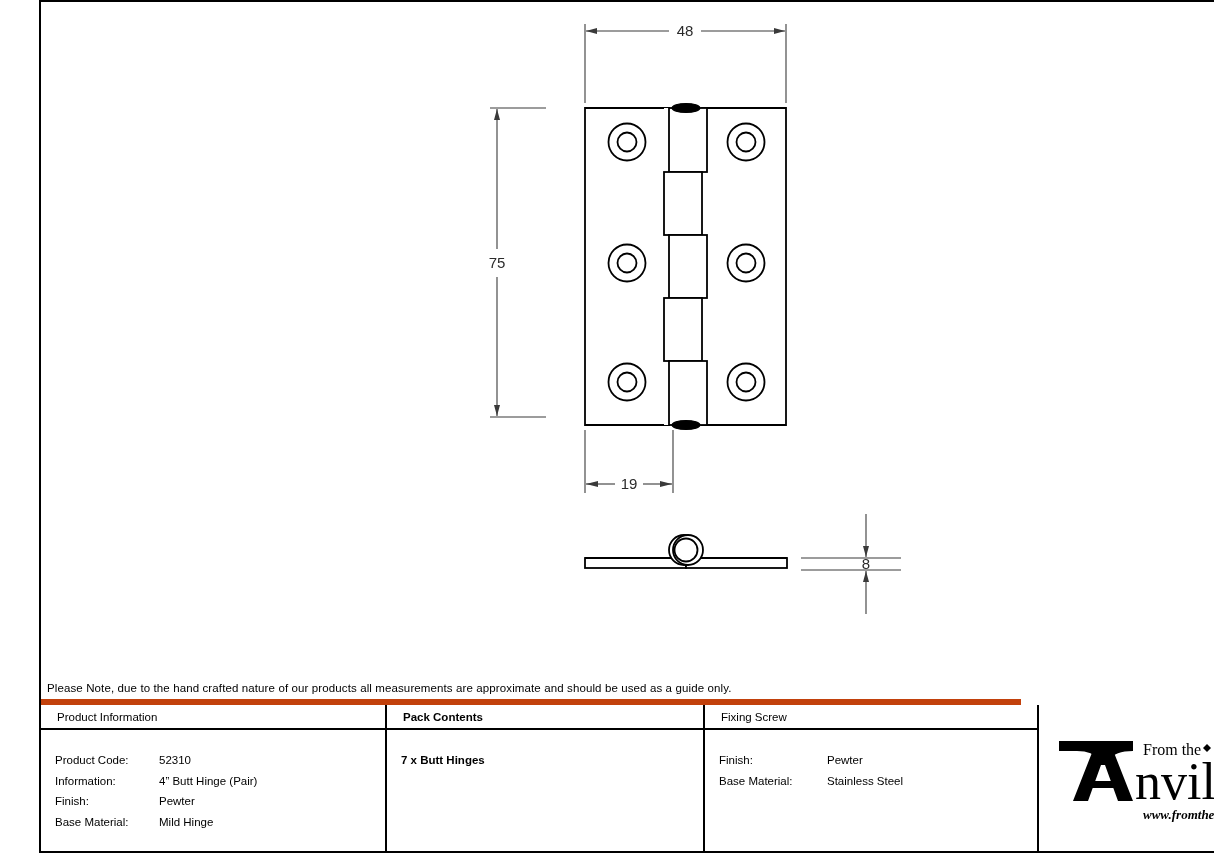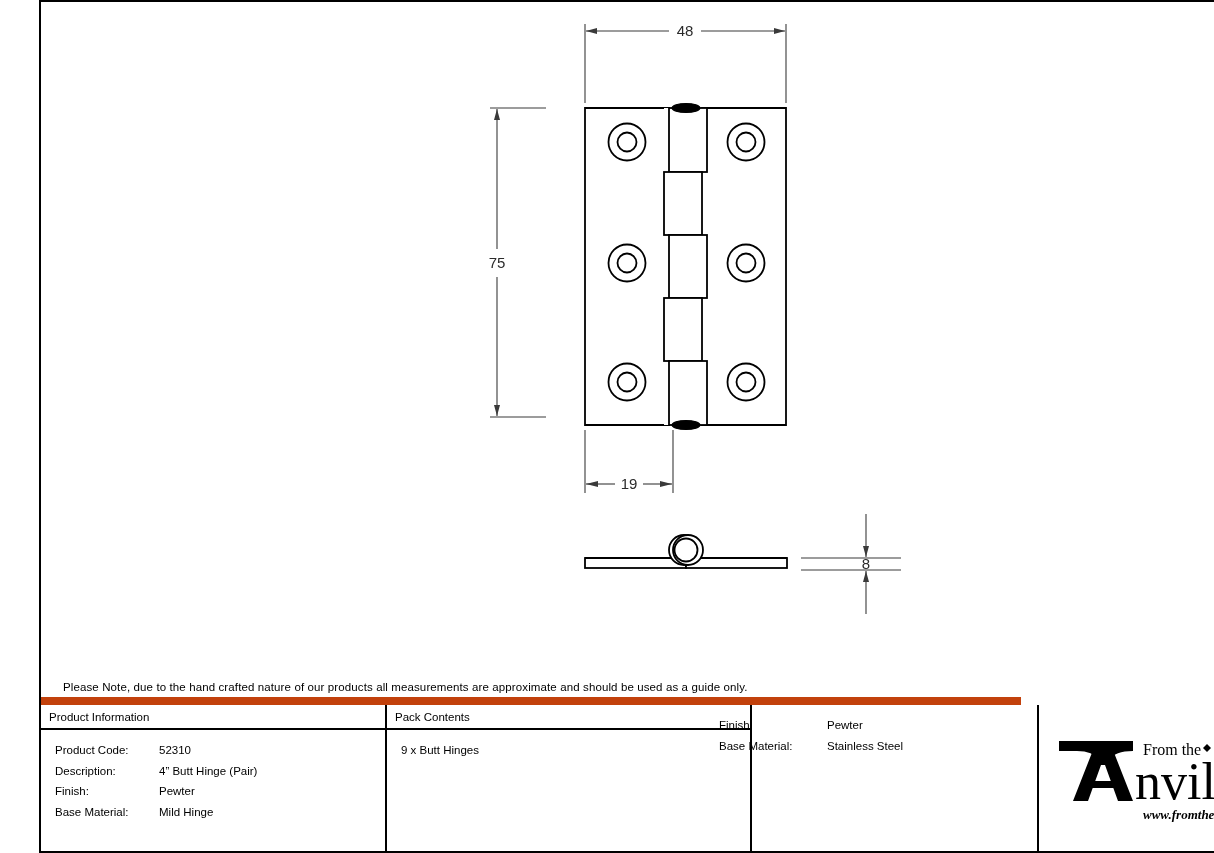--- a/index.html
+++ b/index.html
@@ -44,24 +44,24 @@
     left: 0;
     top: 674px;
     width: 1210px;
     height: 175px;
   }
   .note-row {
     position: absolute;
     left: 0; top: 0;
     width: 980px;
     height: 29px;
-    border-bottom: 8px solid #c2410c;
+    border-bottom: 6px solid #c2410c;
     display: flex;
     align-items: center;
-    padding-left: 22px;
+    padding-left: 6px;
   }
   .note-row span {
     font-size: 11.5px;
     color: #000;
     letter-spacing: 0.01em;
   }
 
   .cols {
     position: absolute;
     left: 0;
@@ -69,34 +69,34 @@
     width: 1210px;
     height: 146px;
   }
   .col {
     position: absolute;
     top: 0;
     height: 146px;
     border-right: 2px solid #000;
   }
   .col.c1 { left: 0;    width: 346px; }
-  .col.c2 { left: 346px; width: 365px; }
+  .col.c2 { left: 346px; width: 318px; font-weight: bold; }
   .col.c3 { left: 664px; width: 334px; }
   .col.c4 { left: 998px; width: 212px; border-right: none; }
 
   .col-head {
     height: 25px;
     border-bottom: 2px solid #000;
     display: flex;
     align-items: center;
-    padding-left: 8px;
+    padding-left: 16px;
     font-size: 11.5px;
   }
   .col-body {
-    padding: 10px 0 0 14px;
+    padding: 20px 0 0 14px;
   }
 
   .kv {
     display: flex;
     font-size: 11.5px;
     line-height: 20.5px;
     white-space: nowrap;
   }
   .kv .k { width: 104px; flex: none; }
   .kv .v { }
@@ -244,44 +244,47 @@
       <div class="col c1">
         <div class="col-head">
           <span>Product Information</span>
         </div>
         <div class="col-body">
           <div class="kv">
             <span class="k">Product Code:</span>
             <span class="v">52310</span>
           </div>
           <div class="kv">
-            <span class="k">Description:</span>
+            <span class="k">Information:</span>
             <span class="v">4” Butt Hinge (Pair)</span>
           </div>
           <div class="kv">
             <span class="k">Finish:</span>
             <span class="v">Pewter</span>
           </div>
           <div class="kv">
             <span class="k">Base Material:</span>
             <span class="v">Mild Hinge</span>
           </div>
         </div>
       </div>
 
       <div class="col c2">
         <div class="col-head">
           <span>Pack Contents</span>
         </div>
         <div class="col-body">
-          <div class="pack-line">9 x Butt Hinges</div>
+          <div class="pack-line">7 x Butt Hinges</div>
         </div>
       </div>
 
       <div class="col c3">
+        <div class="col-head">
+          <span>Fixing Screw</span>
+        </div>
         <div class="col-body">
           <div class="kv">
             <span class="k">Finish:</span>
             <span class="v">Pewter</span>
           </div>
           <div class="kv">
             <span class="k">Base Material:</span>
             <span class="v">Stainless Steel</span>
           </div>
         </div>

